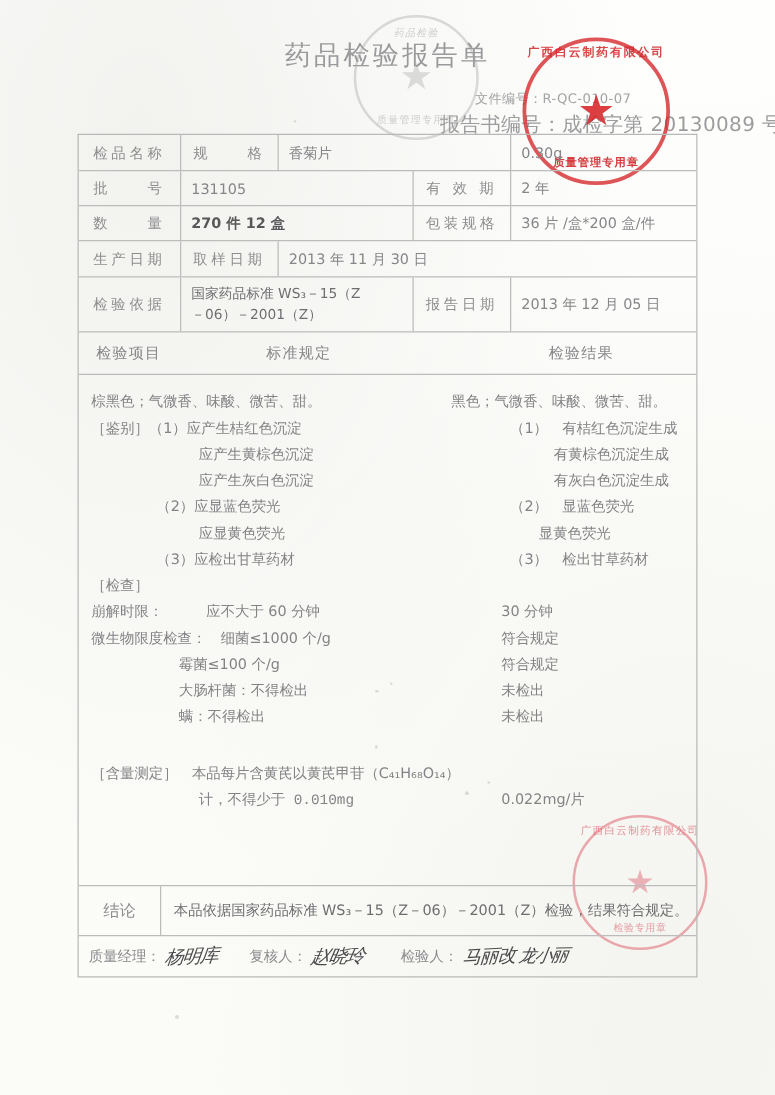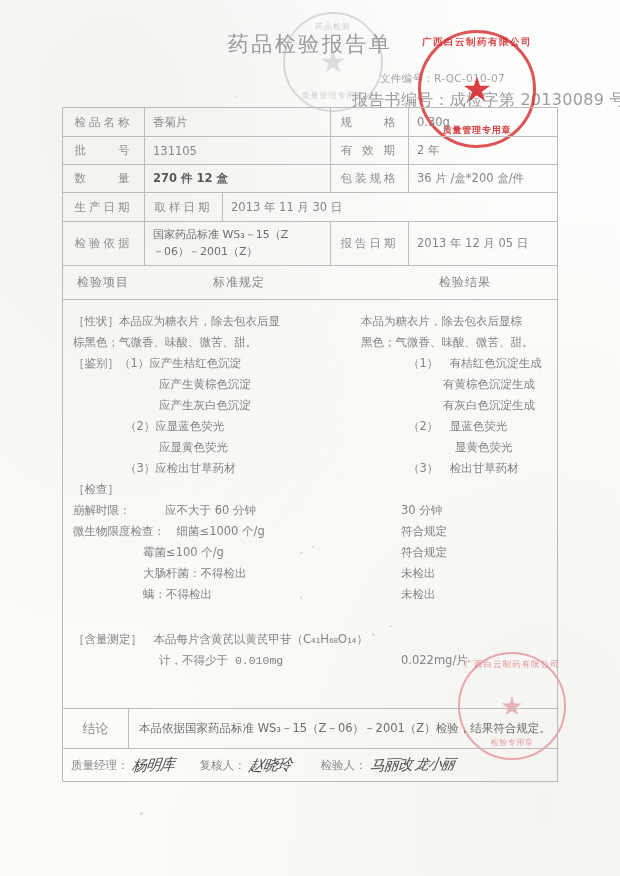--- a/index.html
+++ b/index.html
@@ -82,21 +82,21 @@
   }
   .stamp-ghost .gtext-top,
   .stamp-ghost .gtext-bot {
     position: absolute;
     left: 0; width: 100%;
     text-align: center;
     font-size: 8px;
     color: rgba(146,148,146,0.42);
     letter-spacing: 1px;
   }
-  .stamp-ghost .gtext-top { top: 7px; }
+  .stamp-ghost .gtext-top { top: 7px; font-style: italic; }
   .stamp-ghost .gtext-bot { bottom: 9px; }
 
   .stamp-red {
     position: absolute;
     top: 30px;
     left: 418px;
     width: 112px;
     height: 112px;
     border-radius: 50%;
     border: 3px solid rgba(214,42,46,0.80);
@@ -356,22 +356,22 @@
 <div class="stamp-red2">
   <div class="rtext-top">广西白云制药有限公司</div>
   <div class="rstar">★</div>
   <div class="rtext-bot">检验专用章</div>
 </div>
 
 <div class="frame">
 
   <div class="row" id="row-name">
     <div class="cell lbl c c-l1">检品名称</div>
+    <div class="cell lbl c c-l2">规　　格</div>
     <div class="cell c-v1 val-mid">香菊片</div>
-    <div class="cell lbl c c-l2">规　　格</div>
     <div class="cell c-v2 val-mid">0.30g</div>
   </div>
 
   <div class="row" id="row-batch">
     <div class="cell lbl c c-l1">批　　号</div>
     <div class="cell c-v1 val-mid">131105</div>
     <div class="cell lbl c c-l2">有 效 期</div>
     <div class="cell c-v2 val-mid">2 年</div>
   </div>
 
@@ -400,24 +400,20 @@
 
   <div class="row" id="row-reshead">
     <div class="rh rh-item">检验项目</div>
     <div class="rh rh-spec">标准规定</div>
     <div class="rh rh-res">检验结果</div>
   </div>
 
   <div id="results-body">
 
     <div class="res-line">
-      <span class="res-left">［性状］本品应为糖衣片，除去包衣后显</span>
-      <span class="res-right ind">本品为糖衣片，除去包衣后显棕</span>
-    </div>
-    <div class="res-line">
       <span class="res-left">棕黑色；气微香、味酸、微苦、甜。</span>
       <span class="res-right ind">黑色；气微香、味酸、微苦、甜。</span>
     </div>
     <div class="res-line">
       <span class="res-left">［鉴别］（1）应产生桔红色沉淀</span>
       <span class="res-right far">（1）　有桔红色沉淀生成</span>
     </div>
     <div class="res-line">
       <span class="res-left indent-2">应产生黄棕色沉淀</span>
       <span class="res-right" style="left:380px">有黄棕色沉淀生成</span>
@@ -425,21 +421,21 @@
     <div class="res-line">
       <span class="res-left indent-2">应产生灰白色沉淀</span>
       <span class="res-right" style="left:380px">有灰白色沉淀生成</span>
     </div>
     <div class="res-line">
       <span class="res-left indent-1">（2）应显蓝色荧光</span>
       <span class="res-right far">（2）　显蓝色荧光</span>
     </div>
     <div class="res-line">
       <span class="res-left indent-2">应显黄色荧光</span>
-      <span class="res-right" style="left:392px">显黄色荧光</span>
+      <span class="res-right" style="left:368px">显黄色荧光</span>
     </div>
     <div class="res-line">
       <span class="res-left indent-1">（3）应检出甘草药材</span>
       <span class="res-right far">（3）　检出甘草药材</span>
     </div>
     <div class="res-line">
       <span class="res-left">［检查］</span>
     </div>
     <div class="res-line">
       <span class="res-left">崩解时限：　　　应不大于 60 分钟</span>

